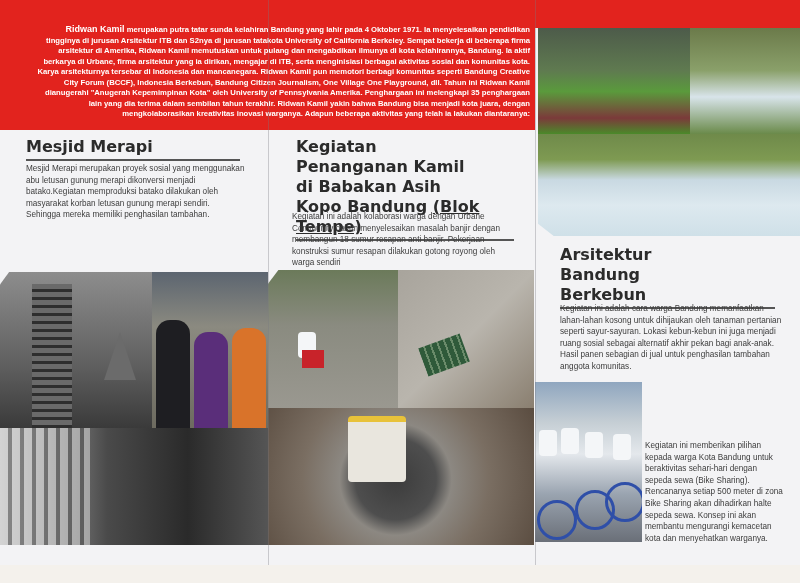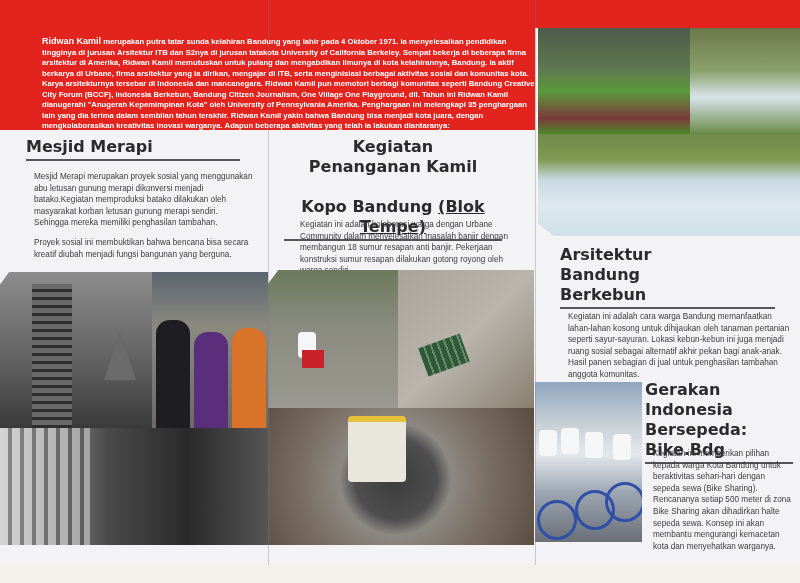--- a/index.html
+++ b/index.html
@@ -12,33 +12,34 @@
   .fold { position:absolute; top:0; width:1px; height:565px; background:rgba(120,120,130,0.35); }
   .red-band {
     position:absolute; left:0; top:0; width:535px; height:130px; background:#e2231e;
   }
   .red-band-right {
     position:absolute; left:535px; top:0; width:265px; height:28px; background:#e2231e;
   }
   .intro {
     position:absolute; left:26px; top:20px; width:500px;
     color:#fff; font-size:7.7px; line-height:10.5px; font-weight:bold;
-    margin:16px;
+    margin:4px;
+    text-align:right;
   }
   .intro .name { font-size:9px; }
   h2.sec {
     margin:0; color:#2b2b2b; font-family:"DejaVu Sans", sans-serif; font-weight:bold;
     border-bottom:2px solid #555; padding-bottom:2px;
   }
   h2 .sub { font-size:16px;text-decoration:underline; }
-  .body-text { color:#3c3c3c; font-size:8.2px; line-height:11.6px; margin:8px; }
+  .body-text { color:#3c3c3c; font-size:8.2px; line-height:11.6px; margin:0; }
   .panel-a-head { position:absolute; left:26px; top:137px; width:214px; font-size:16px; line-height:20px; }
   .panel-a-text { position:absolute; left:26px; top:163px; width:220px; }
   .panel-a-text p { margin:0 0 8px 0; }
-  .panel-b-head { position:absolute; left:284px; top:137px; width:218px; font-size:16px; line-height:20px;text-align:center; }
+  .panel-b-head { position:absolute; left:296px; top:137px; width:218px; font-size:16px; line-height:20px; }
   .panel-b-text { position:absolute; left:292px; top:211px; width:225px; }
   .panel-c-head { position:absolute; left:560px; top:245px; width:215px; font-size:16px; line-height:20px; }
   .panel-c-text { position:absolute; left:560px; top:303px; width:225px; }
   .panel-d-head { position:absolute; left:645px; top:380px; width:148px; font-size:16px; line-height:20px; }
   .panel-d-text { position:absolute; left:645px; top:440px; width:140px; }
 
   .photo { position:absolute; overflow:hidden; }
   .p-tower { left:0; top:272px; width:152px; height:156px; background:linear-gradient(180deg,#8d8d8d,#5f5f5f 60%,#3a3a3a); clip-path: polygon(6% 0,100% 0,100% 100%,0 100%,0 8%); }
   .p-tower .tw { position:absolute; left:32px; top:12px; width:40px; height:144px; background:repeating-linear-gradient(180deg,#6a6a6a 0 5px,#2e2e2e 5px 8px); }
   .p-tower .pyr { position:absolute; left:104px; top:60px; width:0; height:0; border-left:16px solid transparent; border-right:16px solid transparent; border-bottom:48px solid #6b6b6b; }
@@ -62,40 +63,39 @@
 
 <div class="sheet">
   <div class="red-band"></div>
   <div class="red-band-right"></div>
 
   <p class="intro"><span class="name">Ridwan Kamil</span><span> merupakan putra tatar sunda kelahiran Bandung yang lahir pada 4 Oktober 1971. Ia menyelesaikan pendidikan tingginya di jurusan Arsitektur ITB dan S2nya di jurusan tatakota University of California Berkeley. Sempat bekerja di beberapa firma arsitektur di Amerika, Ridwan Kamil memutuskan untuk pulang dan mengabdikan ilmunya di kota kelahirannya, Bandung. Ia aktif berkarya di Urbane, firma arsitektur yang ia dirikan, mengajar di ITB, serta menginisiasi berbagai aktivitas sosial dan komunitas kota. Karya arsitekturnya tersebar di Indonesia dan mancanegara. Ridwan Kamil pun memotori berbagi komunitas seperti Bandung Creative City Forum (BCCF), Indonesia Berkebun, Bandung Citizen Journalism, One Village One Playground, dll. Tahun ini Ridwan Kamil dianugerahi "Anugerah Kepemimpinan Kota" oleh University of Pennsylvania Amerika. Penghargaan ini melengkapi 35 penghargaan lain yang dia terima dalam sembilan tahun terakhir. Ridwan Kamil yakin bahwa Bandung bisa menjadi kota juara, dengan mengkolaborasikan kreativitas inovasi warganya. Adapun beberapa aktivitas yang telah ia lakukan diantaranya:</span></p>
 
   <h2 class="sec panel-a-head">Mesjid Merapi</h2>
   <div class="panel-a-text body-text">
     <p>Mesjid Merapi merupakan proyek sosial yang menggunakan abu letusan gunung merapi dikonversi menjadi batako.Kegiatan memproduksi batako dilakukan oleh masyarakat korban letusan gunung merapi sendiri. Sehingga mereka memiliki penghasilan tambahan.</p>
-    <p>Proyek sosial ini membuktikan bahwa bencana bisa secara kreatif diubah menjadi fungsi bangunan yang berguna.</p>
   </div>
 
   <div class="photo p-tower">
     <div class="tw"></div>
     <div class="pyr"></div>
   </div>
   <div class="photo p-team">
     <div class="pp" style="left:4px;height:108px;background:#1e1e22;"></div>
     <div class="pp" style="left:42px;height:96px;background:#5a2e7a;"></div>
     <div class="pp" style="left:80px;height:100px;background:#d9732a;"></div>
   </div>
   <div class="photo p-inside">
     <div class="grid"></div>
   </div>
 
   <h2 class="sec panel-b-head">
     <span>Kegiatan</span><br>
     <span>Penanganan Kamil</span><br>
-    <br>
+    <span>di Babakan Asih</span><br>
     <span>Kopo Bandung</span>
     <span class="sub">(Blok Tempe)</span>
   </h2>
   <p class="panel-b-text body-text">Kegiatan ini adalah kolaborasi warga dengan Urbane Community dalam menyelesaikan masalah banjir dengan membangun 18 sumur resapan anti banjir. Pekerjaan konstruksi sumur resapan dilakukan gotong royong oleh warga sendiri</p>
 
   <div class="photo p-flood">
     <div class="shirt" style="left:30px;top:62px;"></div>
     <div style="position:absolute;left:34px;top:80px;width:22px;height:18px;background:#c8232a;"></div>
   </div>
   <div class="photo p-build">
@@ -119,22 +119,17 @@
   <div class="photo p-bike">
     <div class="shirt" style="left:4px;top:48px;"></div>
     <div class="shirt" style="left:26px;top:46px;"></div>
     <div class="shirt" style="left:50px;top:50px;"></div>
     <div class="shirt" style="left:78px;top:52px;"></div>
     <div class="wheel" style="left:2px;top:118px;"></div>
     <div class="wheel" style="left:40px;top:108px;"></div>
     <div class="wheel" style="left:70px;top:100px;"></div>
   </div>
 
-  <h2 class="sec panel-d-head">
-    <span>Gerakan Indonesia</span><br>
-    <span>Bersepeda:</span><br>
-    <span>Bike.Bdg</span>
-  </h2>
   <p class="panel-d-text body-text">Kegiatan ini memberikan pilihan kepada warga Kota Bandung untuk beraktivitas sehari-hari dengan sepeda sewa (Bike Sharing). Rencananya setiap 500 meter di zona Bike Sharing akan dihadirkan halte sepeda sewa. Konsep ini akan membantu mengurangi kemacetan kota dan menyehatkan warganya.</p>
 
   <div class="fold" style="left:268px;"></div>
   <div class="fold" style="left:535px;"></div>
 </div>
 
 </body></html>

